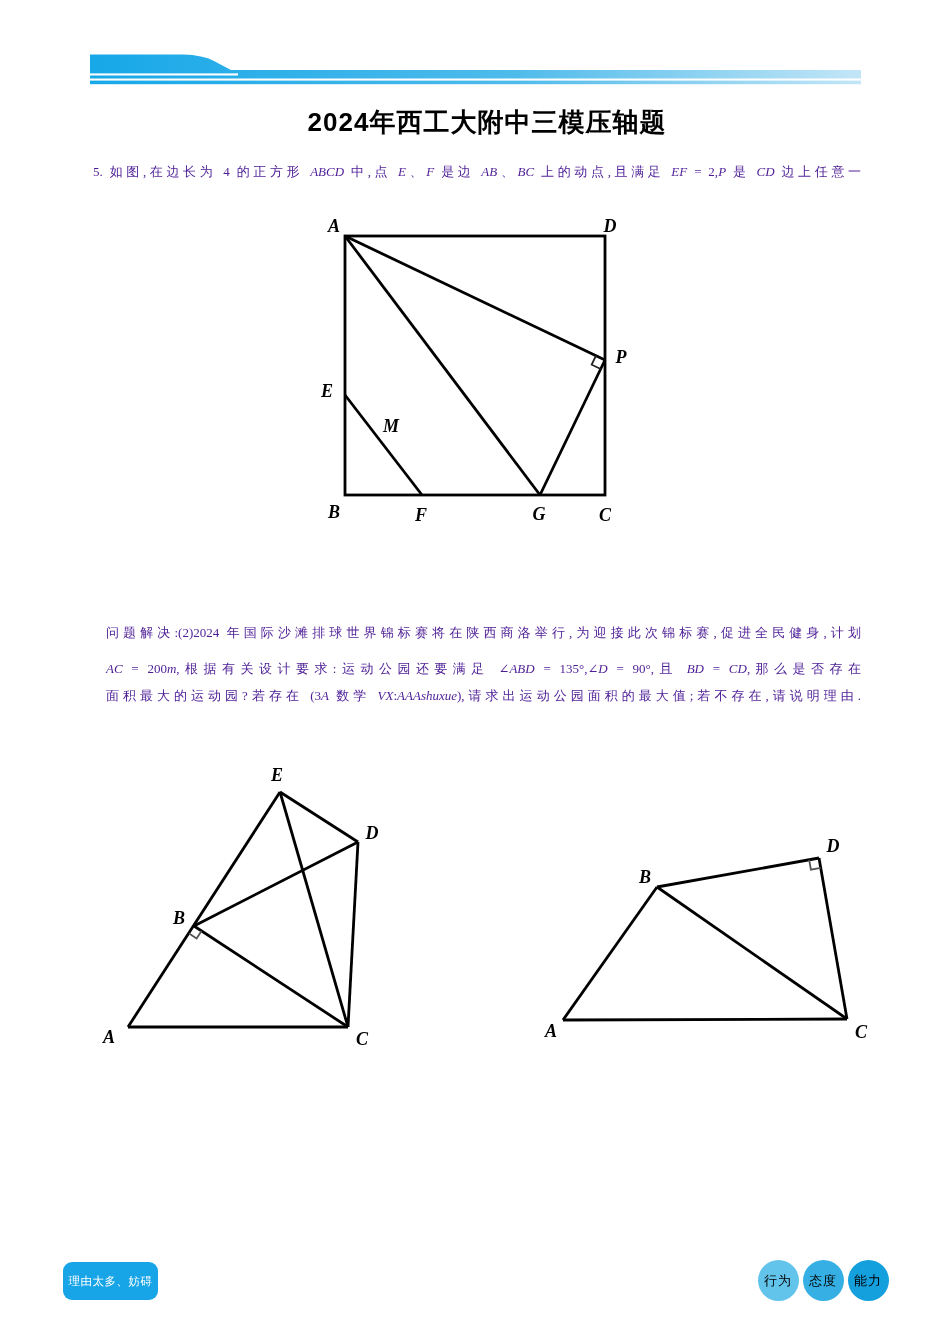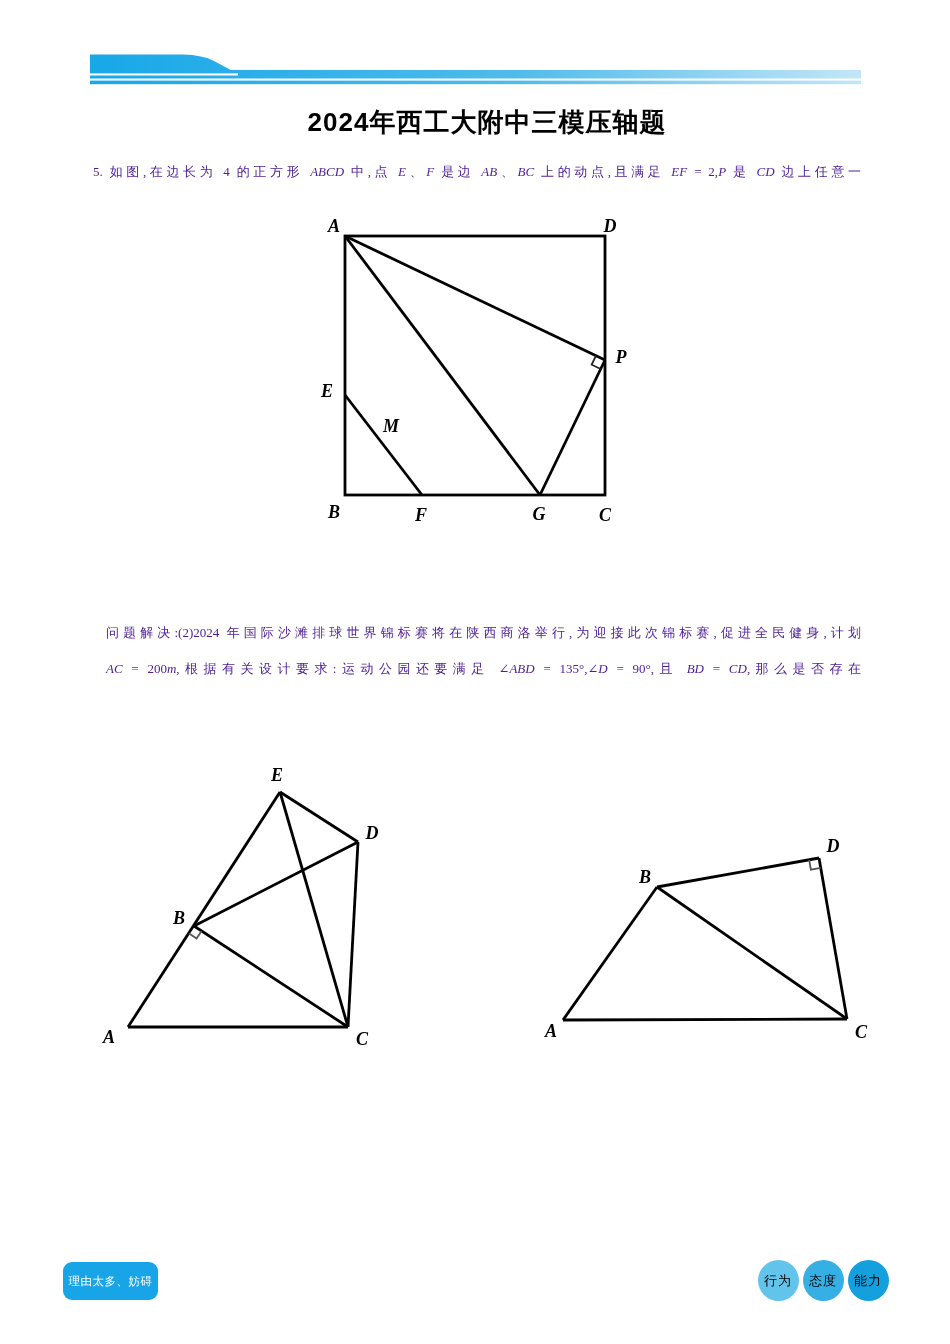--- a/index.html
+++ b/index.html
@@ -121,20 +121,21 @@
   <span class="vlabel" style="left:327px;top:391px;">E</span>
   <span class="vlabel" style="left:391px;top:426px;">M</span>
   <span class="vlabel" style="left:621px;top:357px;">P</span>
   <span class="vlabel" style="left:334px;top:512px;">B</span>
   <span class="vlabel" style="left:421px;top:515px;">F</span>
   <span class="vlabel" style="left:539px;top:514px;">G</span>
   <span class="vlabel" style="left:605px;top:515px;">C</span>
 
   <div class="tline fill" style="left:106px;top:599px;width:755px;margin-top:20px;">问题解决:(2)2024 年国际沙滩排球世界锦标赛将在陕西商洛举行,为迎接此次锦标赛,促进全民健身,计划</div>
   <div class="tline fill" style="left:106px;top:655px;width:755px;"><i>AC</i> = 200<i>m</i>,根据有关设计要求:运动公园还要满足 ∠<i>ABD</i> = 135°,∠<i>D</i> = 90°,且 <i>BD</i> = <i>CD</i>,那么是否存在</div>
+  <div class="tline fill" style="left:106px;top:682px;width:755px;">面积最大的运动园?若存在 (3<i>A</i> 数学 <i>VX</i>:<i>AAAshuxue</i>),请求出运动公园面积的最大值;若不存在,请说明理由.</div>
 
   <span class="vlabel" style="left:277px;top:775px;">E</span>
   <span class="vlabel" style="left:372px;top:833px;">D</span>
   <span class="vlabel" style="left:179px;top:918px;">B</span>
   <span class="vlabel" style="left:109px;top:1037px;">A</span>
   <span class="vlabel" style="left:362px;top:1039px;">C</span>
 
   <span class="vlabel" style="left:645px;top:877px;">B</span>
   <span class="vlabel" style="left:833px;top:846px;">D</span>
   <span class="vlabel" style="left:551px;top:1031px;">A</span>

